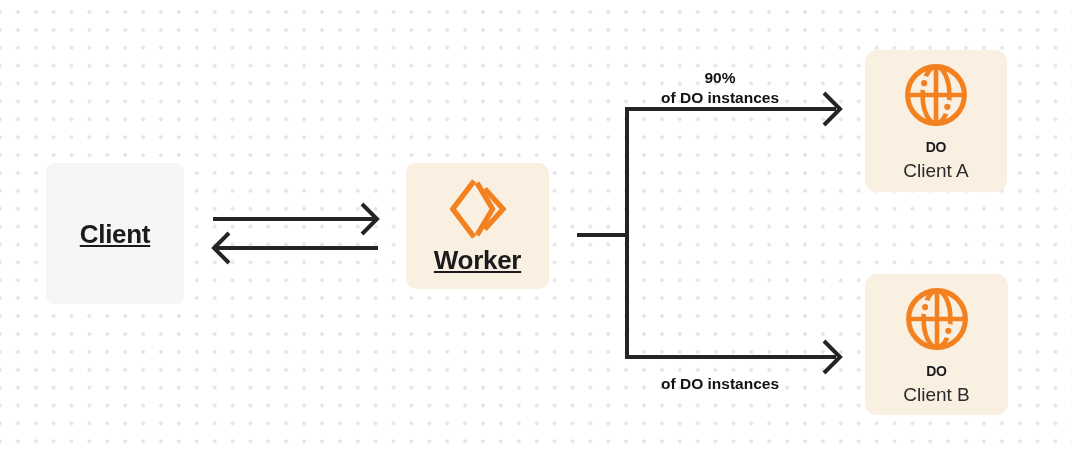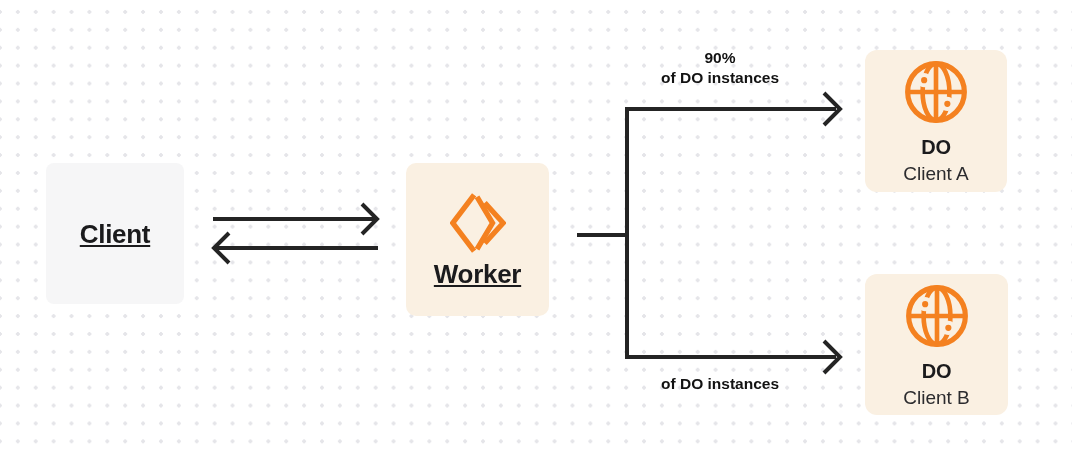--- a/index.html
+++ b/index.html
@@ -36,38 +36,38 @@
   .node{
     position:absolute;
     display:flex;flex-direction:column;
     align-items:center;justify-content:center;
   }
   .node-client{
     left:46px;top:163px;width:138px;height:141px;
     background:var(--node-gray);border-radius:8px;
   }
   .node-worker{
-    left:406px;top:163px;width:143px;height:153px;
+    left:406px;top:163px;width:143px;height:126px;
     background:var(--node-cream);border-radius:10px;
     gap:8px;
   }
   .node-do-a{
     left:865px;top:50px;width:142px;height:142px;
     background:var(--node-cream);border-radius:12px;
   }
   .node-do-b{
     left:865px;top:274px;width:143px;height:141px;
     background:var(--node-cream);border-radius:12px;
   }
   .node-label{
     font-size:26px;font-weight:700;color:var(--text-dark);
     letter-spacing:-0.3px;line-height:1;text-decoration:underline;
   }
   .do-title{
-    font-size:20px;font-weight:700;color:var(--text-dark);
+    font-size:14px;font-weight:700;color:var(--text-dark);
     letter-spacing:-0.2px;line-height:1;margin-top:12px;
   }
   .do-subtitle{
     font-size:19px;font-weight:400;color:var(--text-sub);
     line-height:1;margin-top:7px;
   }
   .worker-icon-svg path{
     stroke:var(--accent-orange);stroke-width:5.5;fill:none;
     stroke-linejoin:miter;stroke-linecap:butt;
   }
@@ -76,21 +76,21 @@
   }
   .globe-svg .globe-dot{
     fill:var(--accent-orange);stroke:var(--node-cream);stroke-width:4;
   }
   .edge-label{
     position:absolute;left:620px;width:200px;
     text-align:center;
     font-size:15.5px;font-weight:700;color:#121212;
     line-height:19.5px;
   }
-  .edge-label-top{top:48px;}
+  .edge-label-top{top:68px;}
   .edge-label-bottom{top:374px;}
 </style>
 </head>
 <body>
 
 <div class="canvas">
 
   <svg class="connector-layer" viewBox="0 0 1072 452" width="1072" height="452">
 
     <g>

